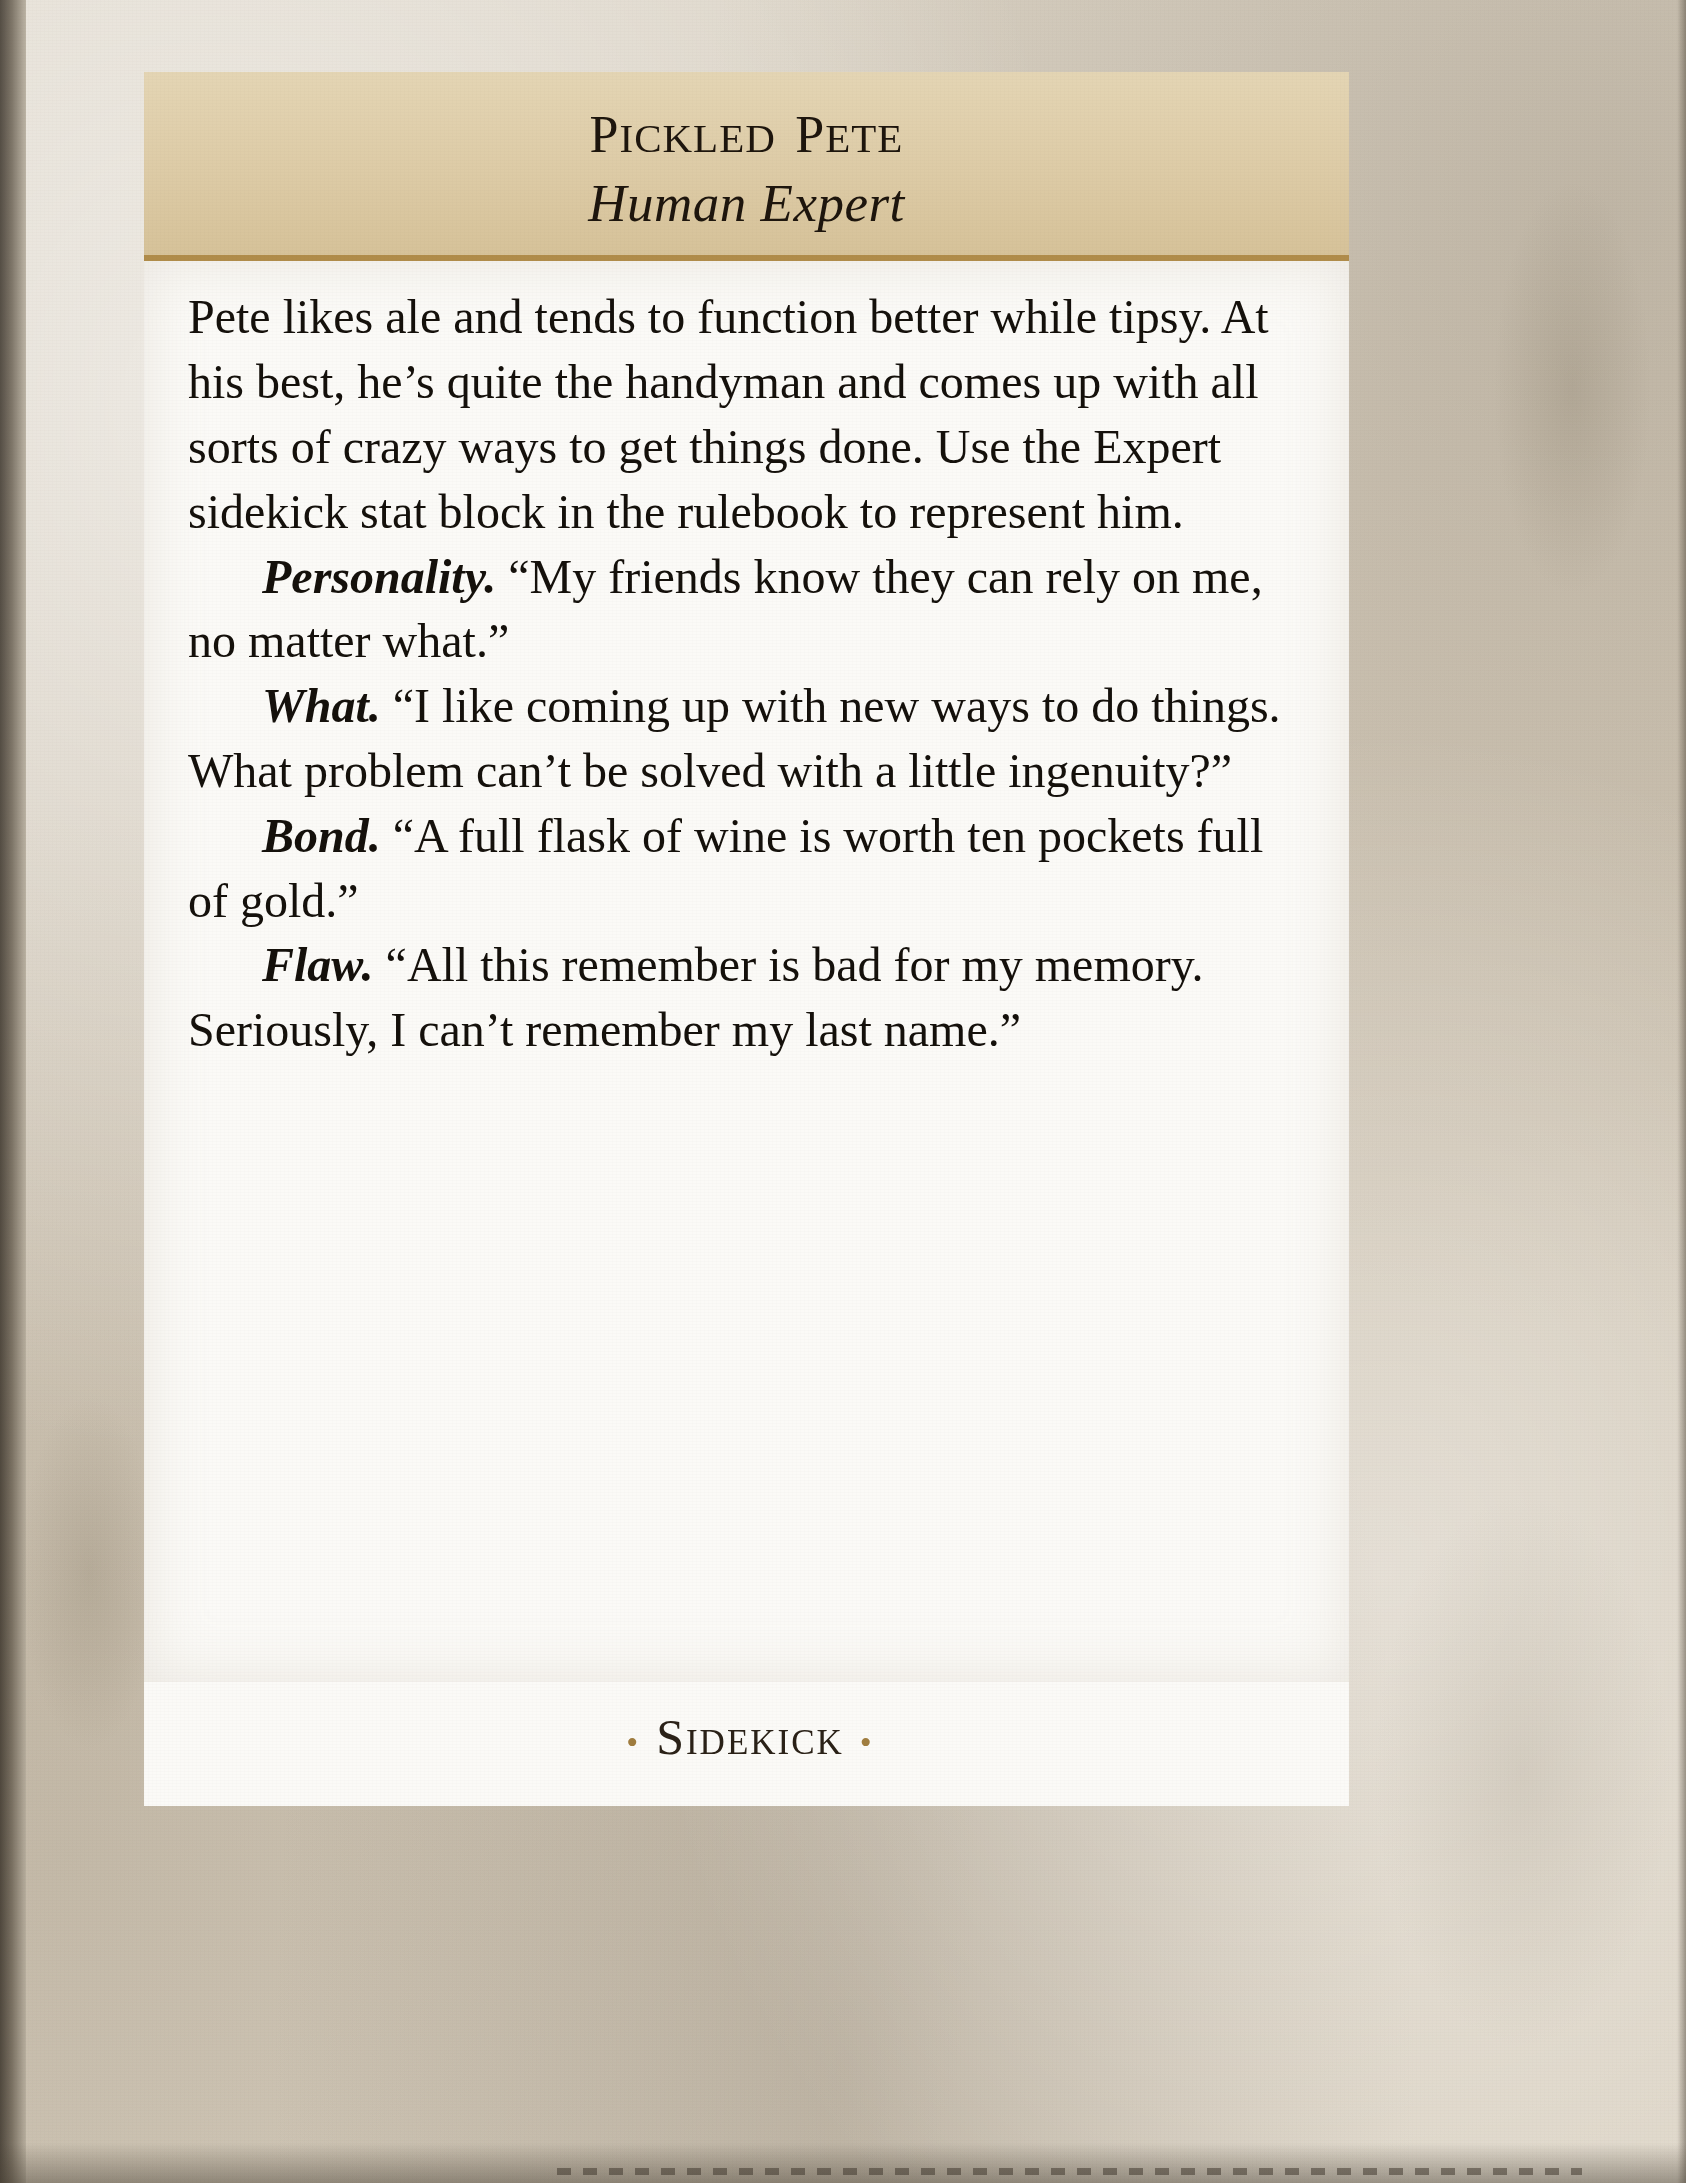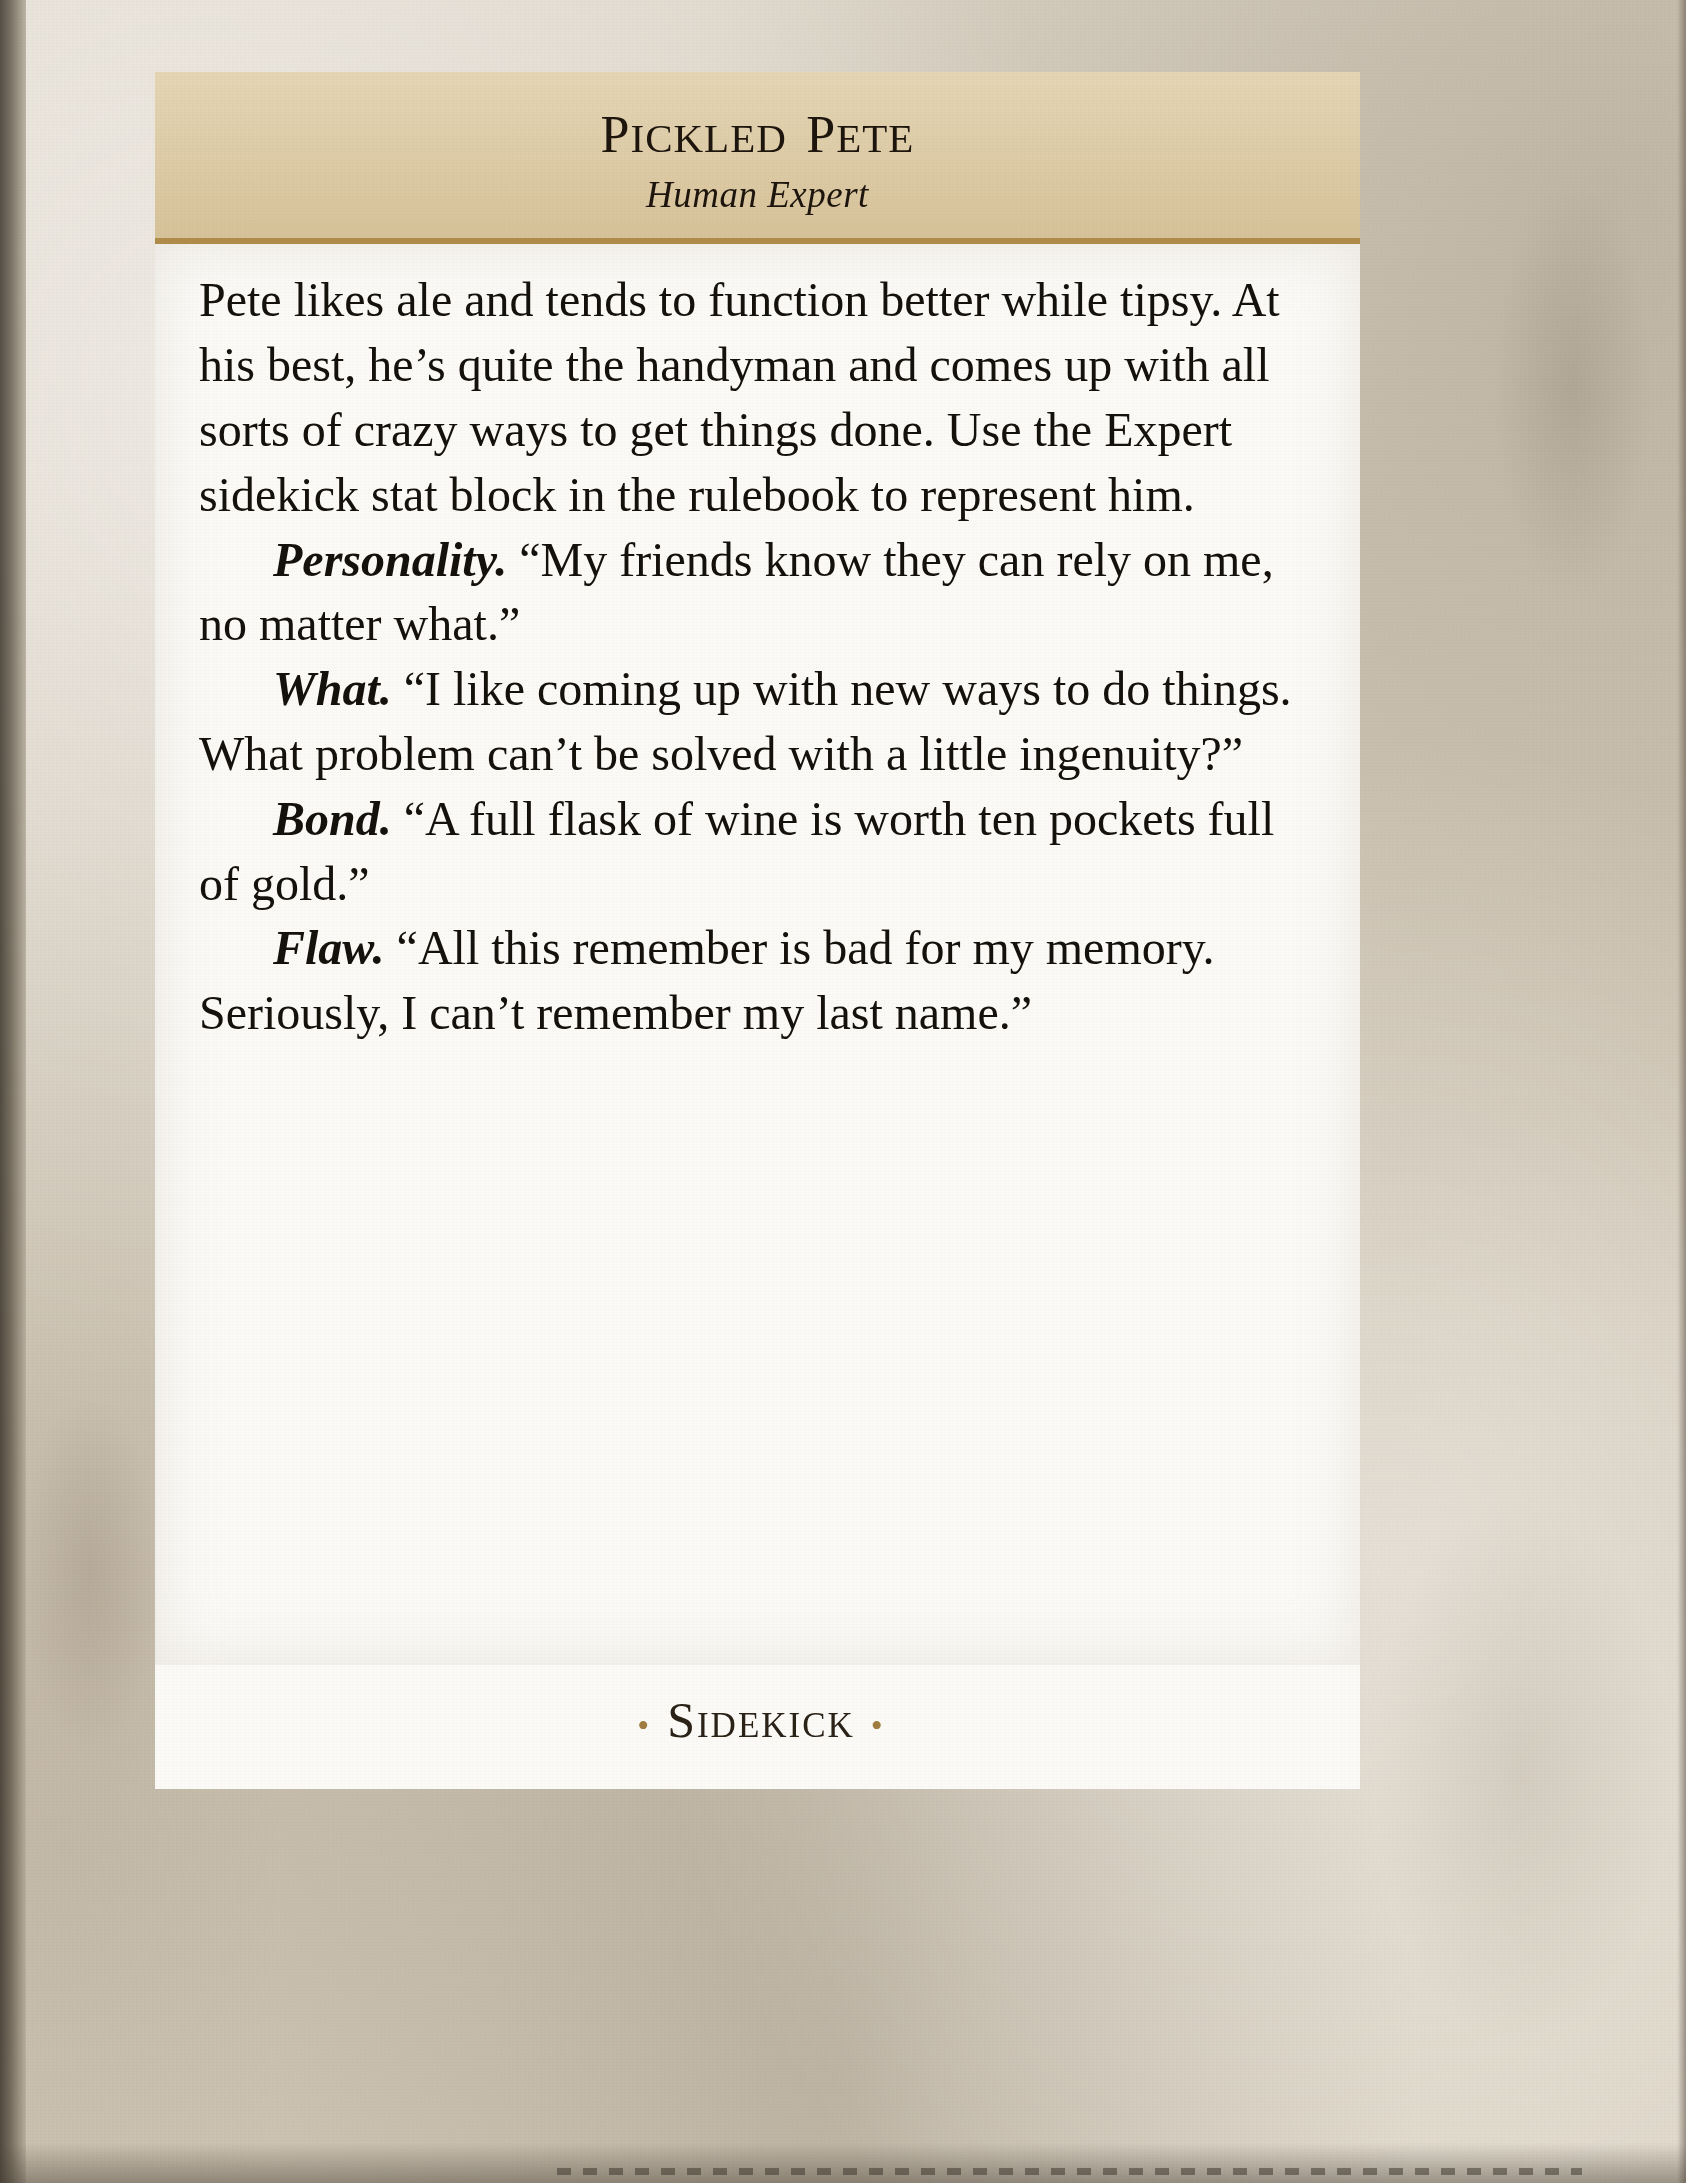--- a/index.html
+++ b/index.html
@@ -65,21 +65,21 @@
     position: absolute;
     left: 557px; bottom: 8px;
     width: 1025px; height: 7px;
     background: repeating-linear-gradient(90deg, rgba(60,52,42,.65) 0px, rgba(60,52,42,.65) 14px, rgba(0,0,0,0) 14px, rgba(0,0,0,0) 26px);
     opacity: .8;
   }
 
   
   .card {
     position: absolute;
-    left: 155px;
+    left: 144px;
     top: 72px;
     width: 1205px;
     background: transparent;
   }
 
   .card-header {
     background: linear-gradient(180deg, #e4d5b4 0%, #ddcba6 55%, #d6c299 100%);
     border-bottom: 6px solid #b08c4a;
     padding: 18px 20px 22px 20px;
     text-align: center;
@@ -96,21 +96,21 @@
     text-transform: lowercase;
     margin: 0;
   }
   
   .card-title .cap { font-size: 74px; }
   .card-title .sc  { font-size: 58px; }
 
   .card-subtitle {
     font-family: "Liberation Serif", serif;
     font-style: italic;
-    font-size: 37px;
+    font-size: 53px;
     color: #1d150d;
     margin-top: 8px;
     letter-spacing: 0.5px;
   }
 
   .card-body {
     background: #fbfaf7;
     padding: 24px 44px 24px 44px;
     min-height: 1373px;
     box-shadow: inset 0 0 60px rgba(190,180,160,.25);

